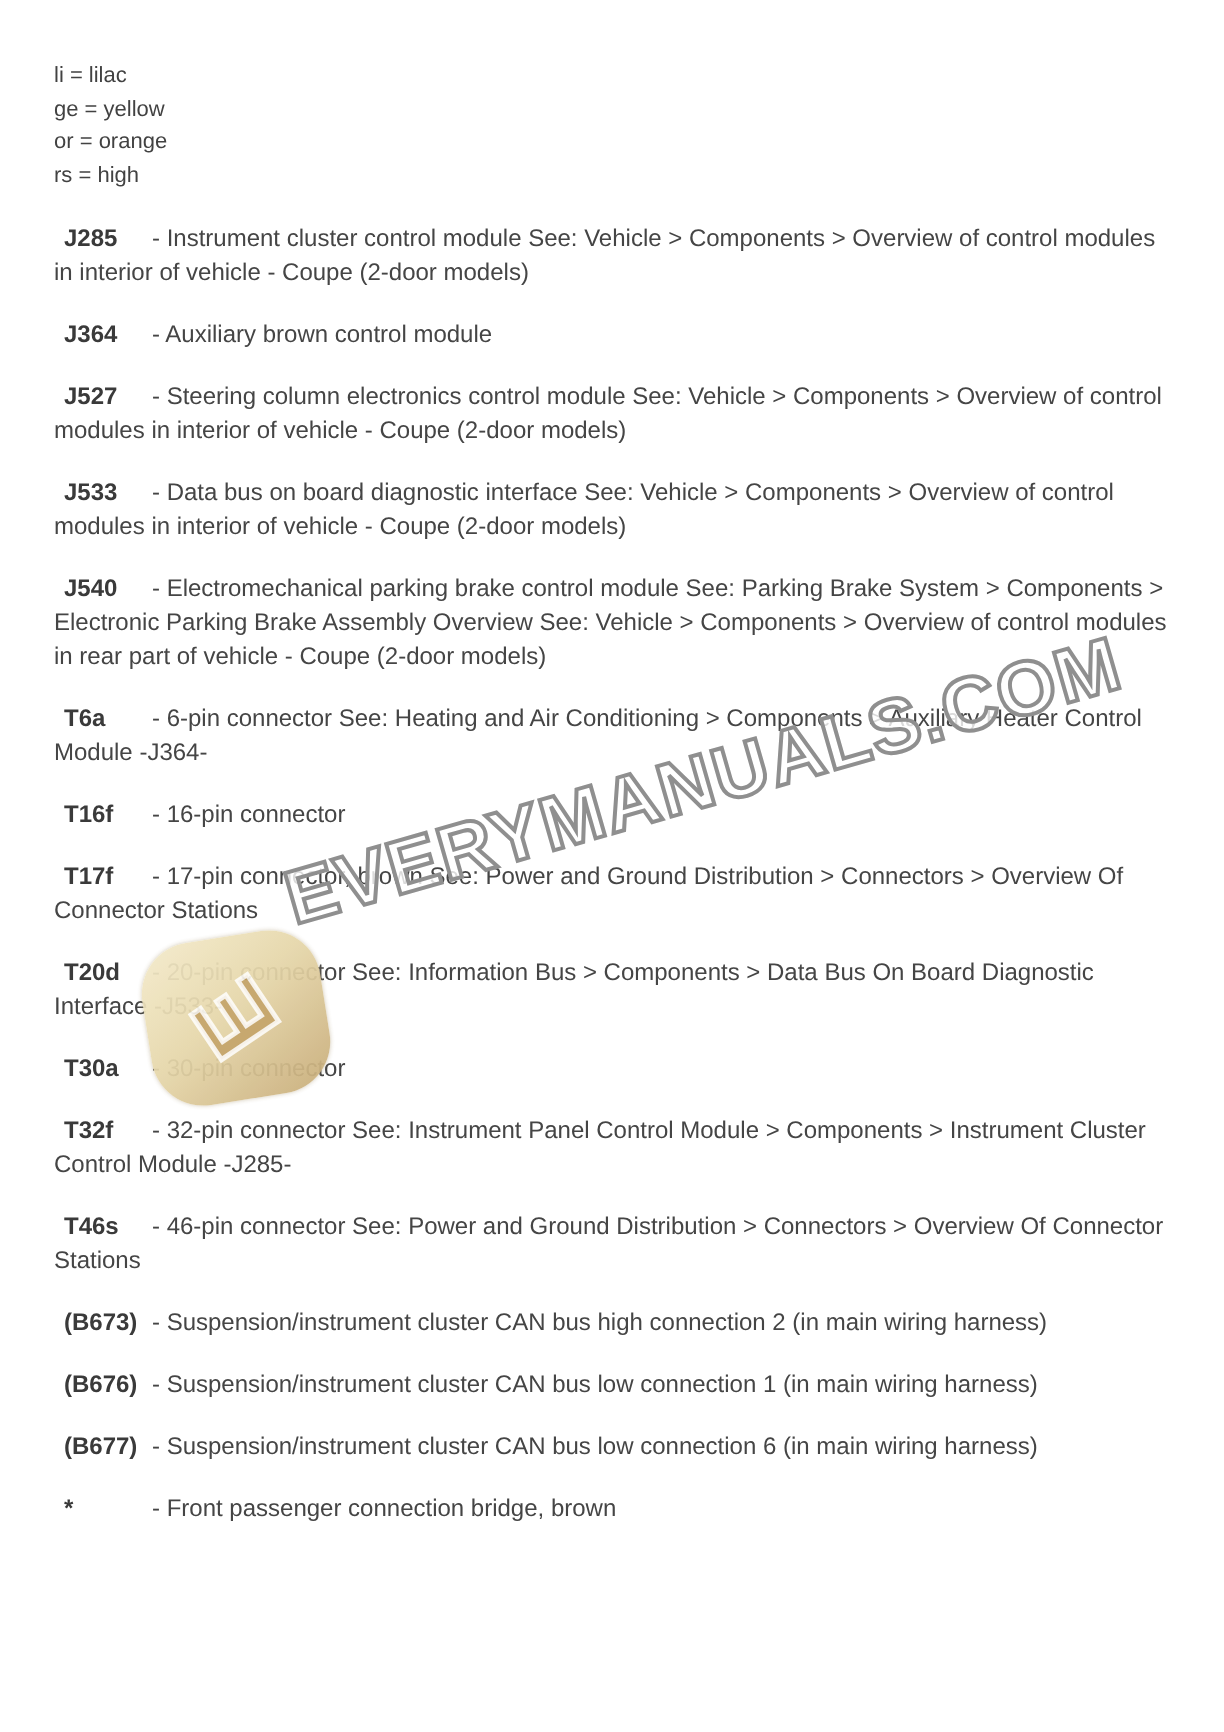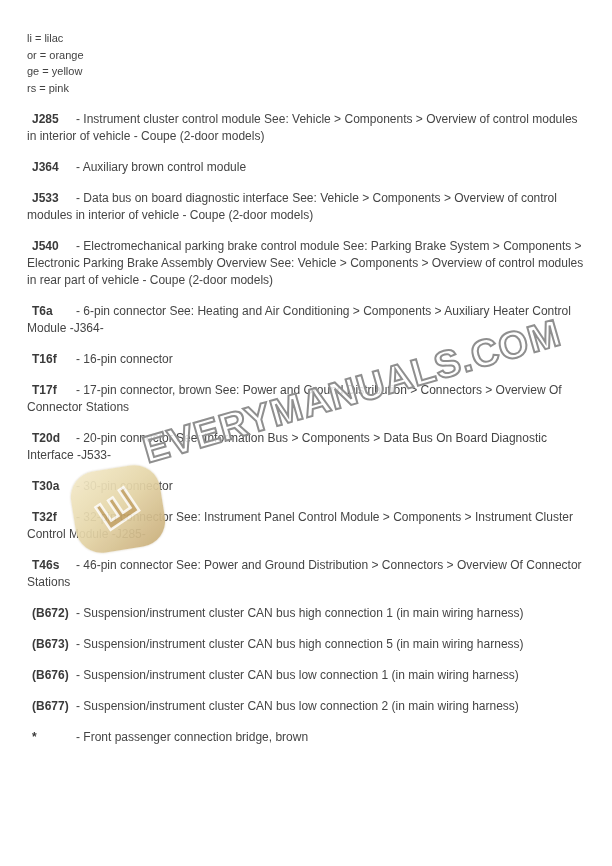--- a/index.html
+++ b/index.html
@@ -94,41 +94,41 @@
     line-height: 44px;
   }
 </style>
 </head>
 <body>
 
 <div class="page">
 
   <div class="legend-block">
     <div class="legend-line">li = lilac</div>
+    <div class="legend-line">ge = yellow</div>
     <div class="legend-line">or = orange</div>
-    <div class="legend-line">ge = yellow</div>
-    <div class="legend-line">rs = pink</div>
+    <div class="legend-line">rs = high</div>
   </div>
 
   <div>
     <p class="entry"><b class="key">J285</b><span class="desc">- Instrument cluster control module See: Vehicle &gt; Components &gt; Overview of control modules in interior of vehicle - Coupe (2-door models)</span></p>
     <p class="entry"><b class="key">J364</b><span class="desc">- Auxiliary brown control module</span></p>
+    <p class="entry"><b class="key">J527</b><span class="desc">- Steering column electronics control module See: Vehicle &gt; Components &gt; Overview of control modules in interior of vehicle - Coupe (2-door models)</span></p>
     <p class="entry"><b class="key">J533</b><span class="desc">- Data bus on board diagnostic interface See: Vehicle &gt; Components &gt; Overview of control modules in interior of vehicle - Coupe (2-door models)</span></p>
     <p class="entry"><b class="key">J540</b><span class="desc">- Electromechanical parking brake control module See: Parking Brake System &gt; Components &gt; Electronic Parking Brake Assembly Overview See: Vehicle &gt; Components &gt; Overview of control modules in rear part of vehicle - Coupe (2-door models)</span></p>
     <p class="entry"><b class="key">T6a</b><span class="desc">- 6-pin connector See: Heating and Air Conditioning &gt; Components &gt; Auxiliary Heater Control Module -J364-</span></p>
     <p class="entry"><b class="key">T16f</b><span class="desc">- 16-pin connector</span></p>
     <p class="entry"><b class="key">T17f</b><span class="desc">- 17-pin connector, brown See: Power and Ground Distribution &gt; Connectors &gt; Overview Of Connector Stations</span></p>
     <p class="entry"><b class="key">T20d</b><span class="desc">- 20-pin connector See: Information Bus &gt; Components &gt; Data Bus On Board Diagnostic Interface -J533-</span></p>
     <p class="entry"><b class="key">T30a</b><span class="desc">- 30-pin connector</span></p>
     <p class="entry"><b class="key">T32f</b><span class="desc">- 32-pin connector See: Instrument Panel Control Module &gt; Components &gt; Instrument Cluster Control Module -J285-</span></p>
     <p class="entry"><b class="key">T46s</b><span class="desc">- 46-pin connector See: Power and Ground Distribution &gt; Connectors &gt; Overview Of Connector Stations</span></p>
-    <p class="entry"><b class="key">(B672)</b><span class="desc">- Suspension/instrument cluster CAN bus high connection 1 (in main wiring harness)</span></p>
-    <p class="entry"><b class="key">(B673)</b><span class="desc">- Suspension/instrument cluster CAN bus high connection 5 (in main wiring harness)</span></p>
+    <p class="entry"><b class="key">(B673)</b><span class="desc">- Suspension/instrument cluster CAN bus high connection 2 (in main wiring harness)</span></p>
     <p class="entry"><b class="key">(B676)</b><span class="desc">- Suspension/instrument cluster CAN bus low connection 1 (in main wiring harness)</span></p>
-    <p class="entry"><b class="key">(B677)</b><span class="desc">- Suspension/instrument cluster CAN bus low connection 2 (in main wiring harness)</span></p>
+    <p class="entry"><b class="key">(B677)</b><span class="desc">- Suspension/instrument cluster CAN bus low connection 6 (in main wiring harness)</span></p>
     <p class="entry"><b class="key">*</b><span class="desc">- Front passenger connection bridge, brown</span></p>
   </div>
 
   <div class="watermark-layer">
     <div class="wm-logo">
       <span class="wm-logo-letter">E</span>
     </div>
     <div class="wm-text">EVERYMANUALS.COM</div>
   </div>
 

